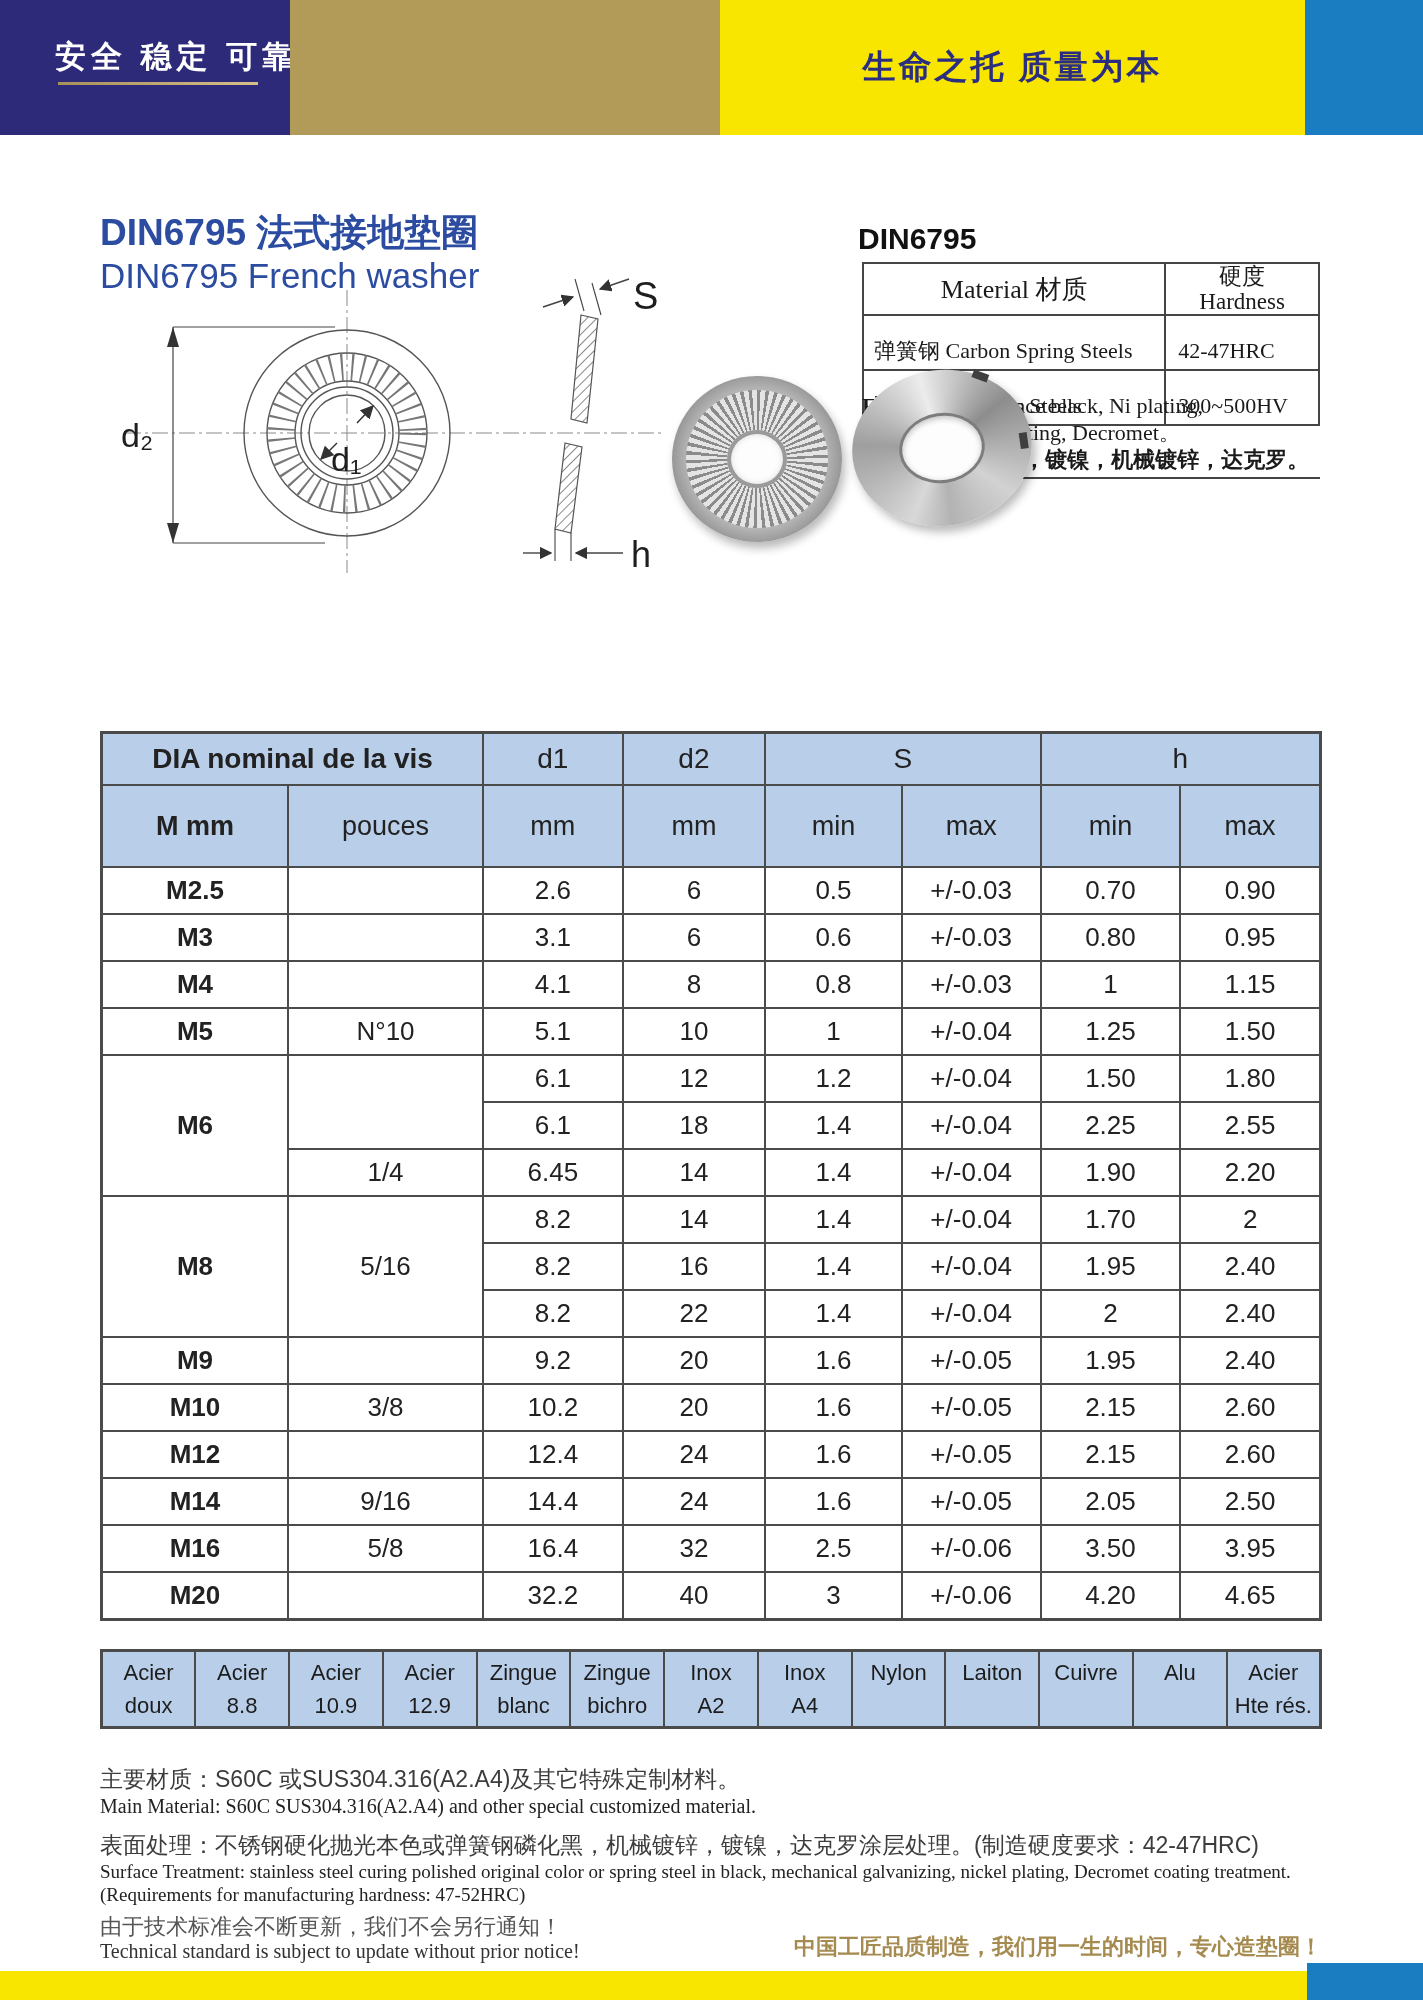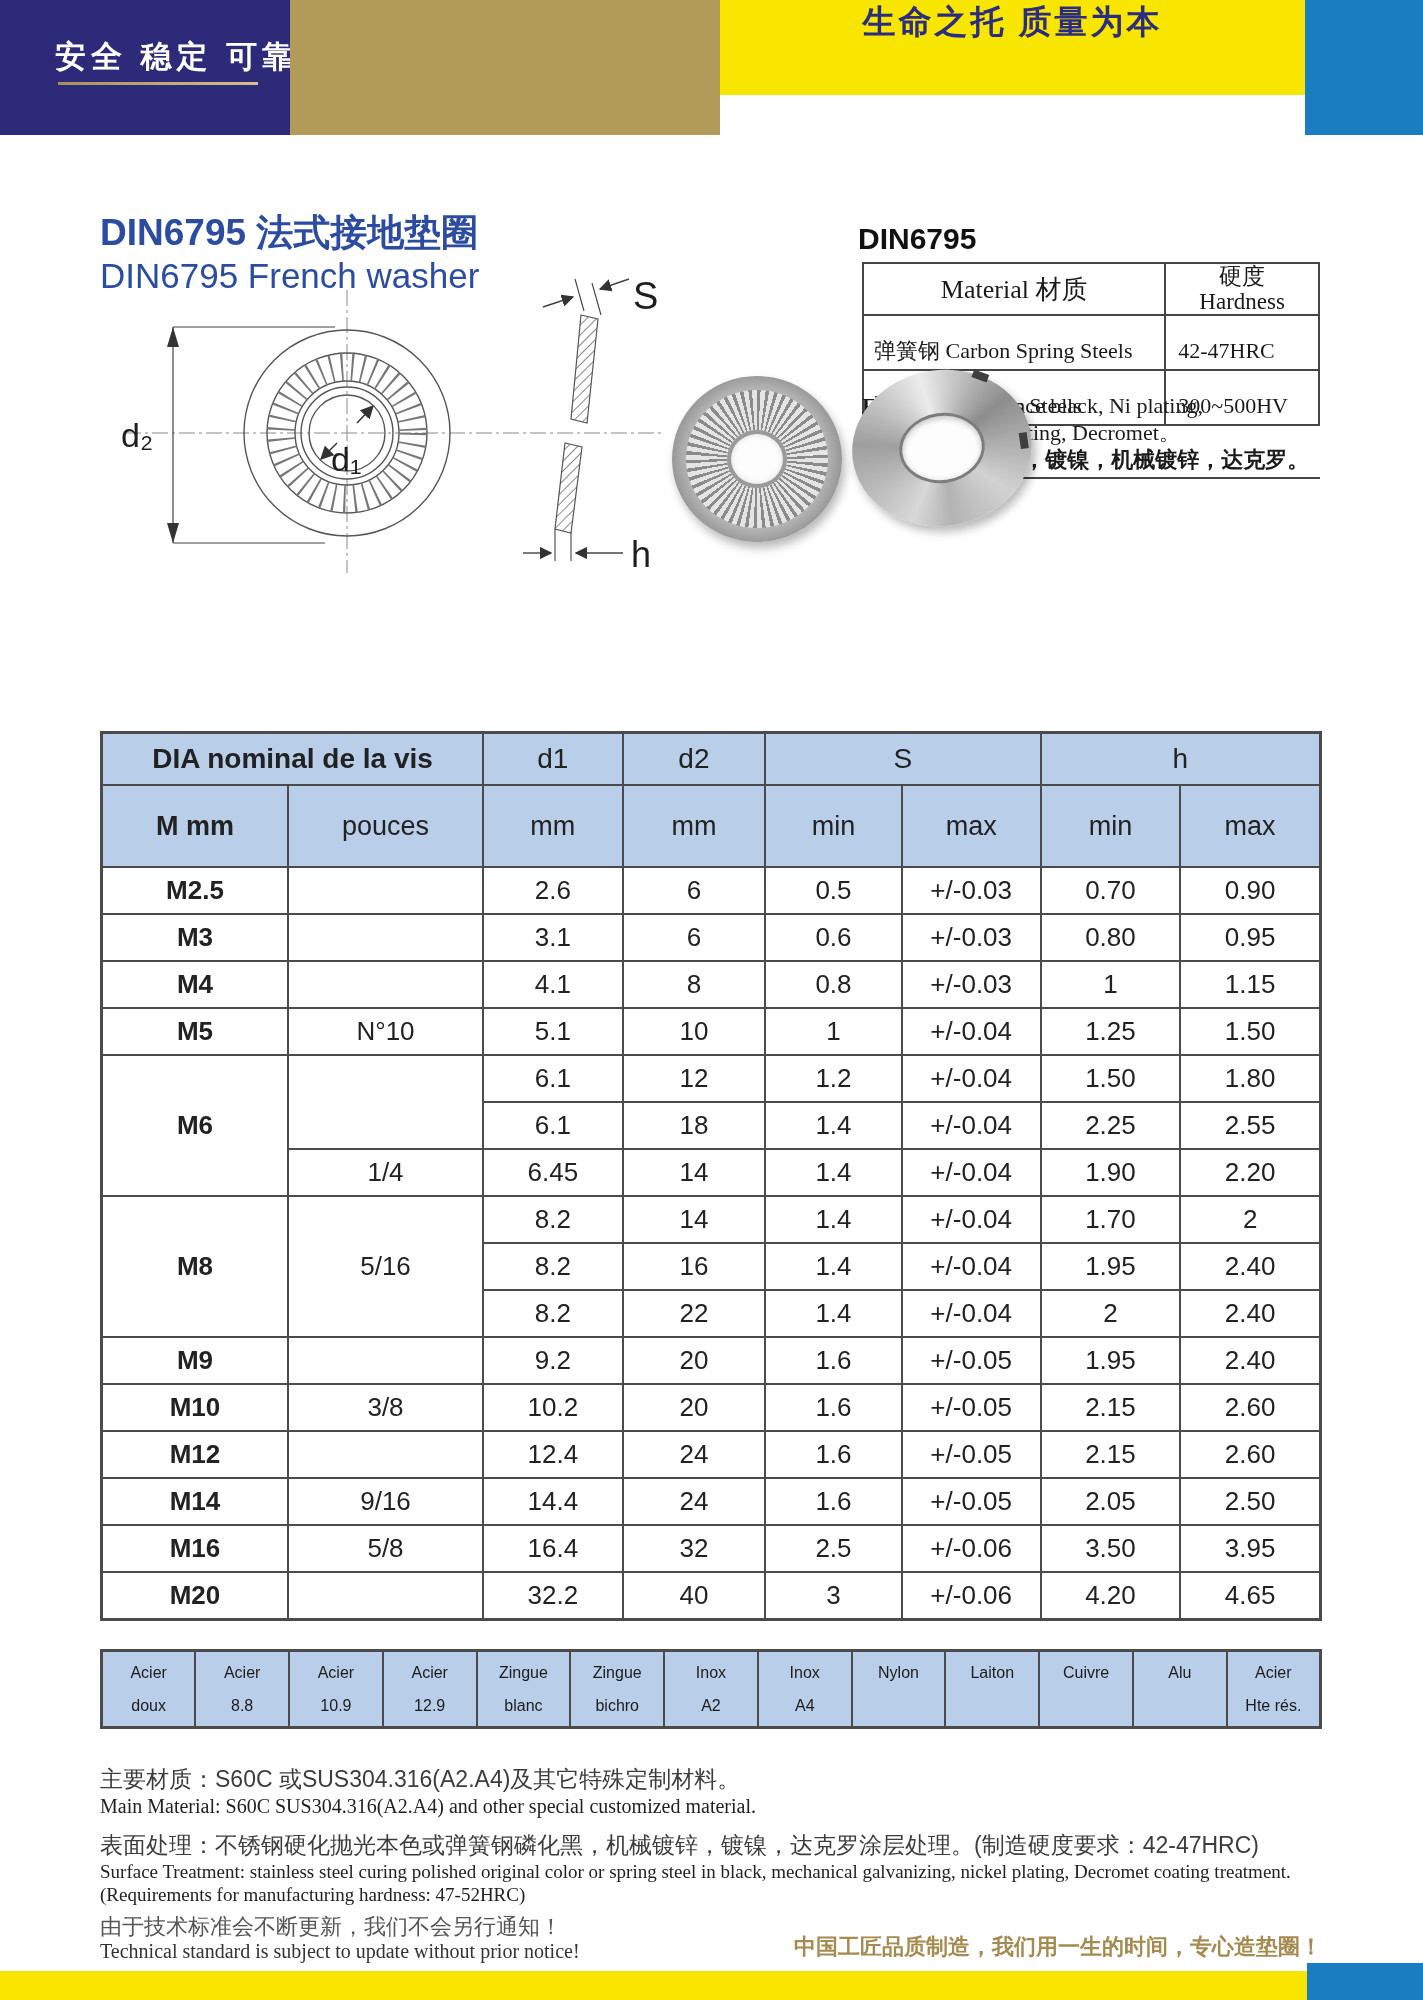--- a/index.html
+++ b/index.html
@@ -2,22 +2,22 @@
 <html><head>
 <meta charset="utf-8">
 <style>
   html,body{margin:0;padding:0;background:#e8e8e8;}
   .page{position:relative;width:1423px;height:2000px;background:#ffffff;overflow:hidden;
         font-family:"Liberation Sans",sans-serif;}
 
   
   .hdr-navy{position:absolute;left:0;top:0;width:290px;height:135px;background:#2d2a7a;}
   .hdr-gold{position:absolute;left:290px;top:0;width:430px;height:135px;background:#b29a58;}
-  .hdr-yellow{position:absolute;left:720px;top:0;width:585px;height:95px;background:#f8e600;
-              display:flex;justify-content:center;}
+  .hdr-yellow{position:absolute;left:720px;top:0;width:585px;height:135px;background:#f8e600;
+              display:flex;align-items:center;justify-content:center;}
   .hdr-blue{position:absolute;left:1305px;top:0;width:118px;height:135px;background:#1a7cc1;}
   .slogan-left{position:absolute;left:55px;top:36px;color:#ffffff;font-size:31px;font-weight:bold;
                letter-spacing:5px;white-space:nowrap;}
   .slogan-underline{position:absolute;left:58px;top:82px;width:200px;height:3px;
                     background:linear-gradient(90deg,#a8905a,#d6c08a);}
   .slogan-right{color:#2a2d80;font-size:33px;font-weight:bold;letter-spacing:3px;white-space:nowrap;}
   .logo{position:absolute;left:430px;top:18px;width:150px;height:98px;transform:rotate(-14deg);}
   .logo-outer{position:absolute;inset:0;border:5px dashed #ffffff;border-radius:50%;}
   .logo-inner{position:absolute;inset:10px;border:4px solid #ffffff;border-radius:50%;
               display:flex;flex-direction:column;align-items:center;justify-content:center;color:#fff;}
@@ -70,21 +70,21 @@
               table-layout:fixed;color:#222;border:3px solid #4b4b4b;}
   .size-table td{border:2px solid #4b4b4b;text-align:center;font-size:26px;background:#fff;padding:0;}
   .size-table tr.hr1 td{background:#b9cee9;height:50px;font-size:28px;}
   .size-table tr.hr2 td{background:#b9cee9;height:80px;font-size:27px;}
   .size-table tr.dr td{height:45px;}
   .bold{font-weight:bold;}
 
   
   .band{position:absolute;left:100px;top:1649px;width:1222px;border-collapse:collapse;
         table-layout:fixed;border:3px solid #4b4b4b;}
-  .band td{border:2px solid #4b4b4b;background:#b9cee9;text-align:center;font-size:16px;
+  .band td{border:2px solid #4b4b4b;background:#b9cee9;text-align:center;font-size:22px;
            color:#1c1c1c;height:74px;vertical-align:middle;padding:0;}
   .band div{line-height:33px;min-height:33px;}
 
   
   .f-cn1{position:absolute;left:100px;top:1764px;font-size:23px;color:#3c3c3c;}
   .f-en1{position:absolute;left:100px;top:1795px;font-size:20px;color:#222;font-family:"Liberation Serif",serif;}
   .f-cn2{position:absolute;left:100px;top:1830px;font-size:23px;color:#3c3c3c;}
   .f-en2{position:absolute;left:100px;top:1861px;font-size:19px;color:#222;font-family:"Liberation Serif",serif;}
   .f-en3{position:absolute;left:100px;top:1884px;font-size:19px;color:#222;font-family:"Liberation Serif",serif;}
   .f-cn3{position:absolute;left:100px;top:1912px;font-size:22px;color:#555;}

